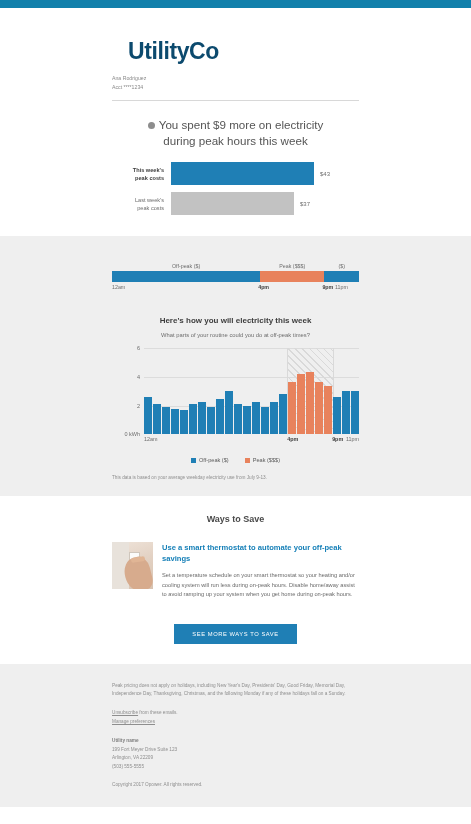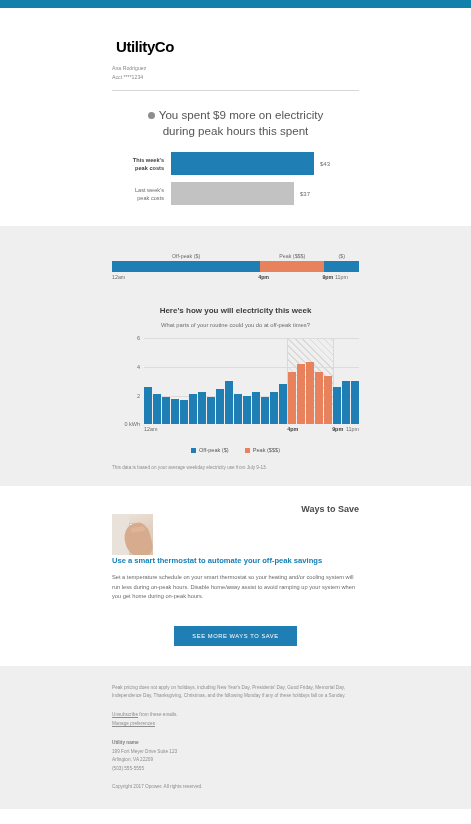--- a/index.html
+++ b/index.html
@@ -11,22 +11,22 @@
     overflow:hidden;
   }
   .page{width:471px;height:824px;position:relative;}
 
   .topbar{height:8px;background:#1280ab;}
 
   .section{padding:0 112px;}
   .white-sec{background:#ffffff;padding-top:18px;padding-bottom:14px;}
 
   .logo{
-    color:#000000;font-size:15px;font-weight:bold;letter-spacing:-0.4px;
-    margin:12px 0 0 4px;
+    color:#0c4a6e;font-size:23px;font-weight:bold;letter-spacing:-0.4px;
+    margin:12px 0 0 16px;
   }
   .acct{margin-top:9px;font-size:5.2px;line-height:1.75;color:#8a8a8a;}
   .rule{height:1px;background:#d8d8d8;margin-top:8px;}
 
   .headline{
     margin-top:16px;text-align:center;font-size:11.6px;color:#555;
     line-height:1.35;font-weight:400;
   }
   .headline .dot{
     display:inline-block;width:7px;height:7px;border-radius:50%;
@@ -92,22 +92,22 @@
   .x-11pm{right:0;}
 
   .legend{display:flex;justify-content:center;gap:16px;margin-top:9px;font-size:5.6px;color:#5a5a5a;}
   .legend .sw{display:inline-block;width:5px;height:5px;margin-right:3px;vertical-align:middle;}
   .sw.off{background:#1f7fb5;}
   .sw.peak{background:#e8825c;}
   .note{margin-top:12px;font-size:4.7px;color:#8e8e8e;}
 
   
   .wts{background:#ffffff;padding:18px 112px 20px;}
-  .wts-h{text-align:right;font-size:9px;font-weight:bold;color:#4a4a4a;}
-  .card{display:flex;flex-direction:column;}
+  .wts-h{text-align:center;font-size:9px;font-weight:bold;color:#4a4a4a;}
+  .card{display:flex;margin-top:18px;}
   .thumb{
     width:41px;height:47px;flex:0 0 41px;margin-right:9px;
     background:linear-gradient(160deg,#efe4da 0%,#e3d2c4 45%,#d8c3b1 100%);
     position:relative;overflow:hidden;
   }
   .thumb .wall{position:absolute;left:0;top:0;width:42%;height:100%;background:#e8e2db;}
   .thumb .stat{position:absolute;left:42%;top:20%;width:9px;height:12px;background:#fbfbfa;border:0.5px solid #cfc6bc;}
   .thumb .hand{
     position:absolute;right:2px;bottom:-2px;width:26px;height:34px;
     background:#d7ab8d;border-radius:48% 40% 30% 50%;transform:rotate(-14deg);
@@ -145,21 +145,21 @@
   <div class="white-sec section">
     <div class="logo">UtilityCo</div>
     <div class="acct">
       <div>Ana Rodriguez</div>
       <div>Acct ****1234</div>
     </div>
     <div class="rule"></div>
 
     <div class="headline">
       <div><span class="dot"></span><span>You spent $9 more on electricity</span></div>
-      <div>during peak hours this spent</div>
+      <div>during peak hours this week</div>
     </div>
 
     <div class="cmp">
       <div class="cmp-row">
         <div class="cmp-label cur">
           <div>This week's</div>
           <div>peak costs</div>
         </div>
         <div class="cmp-bar cur" style="width:143px;"></div>
         <div class="cmp-val">$43</div>

